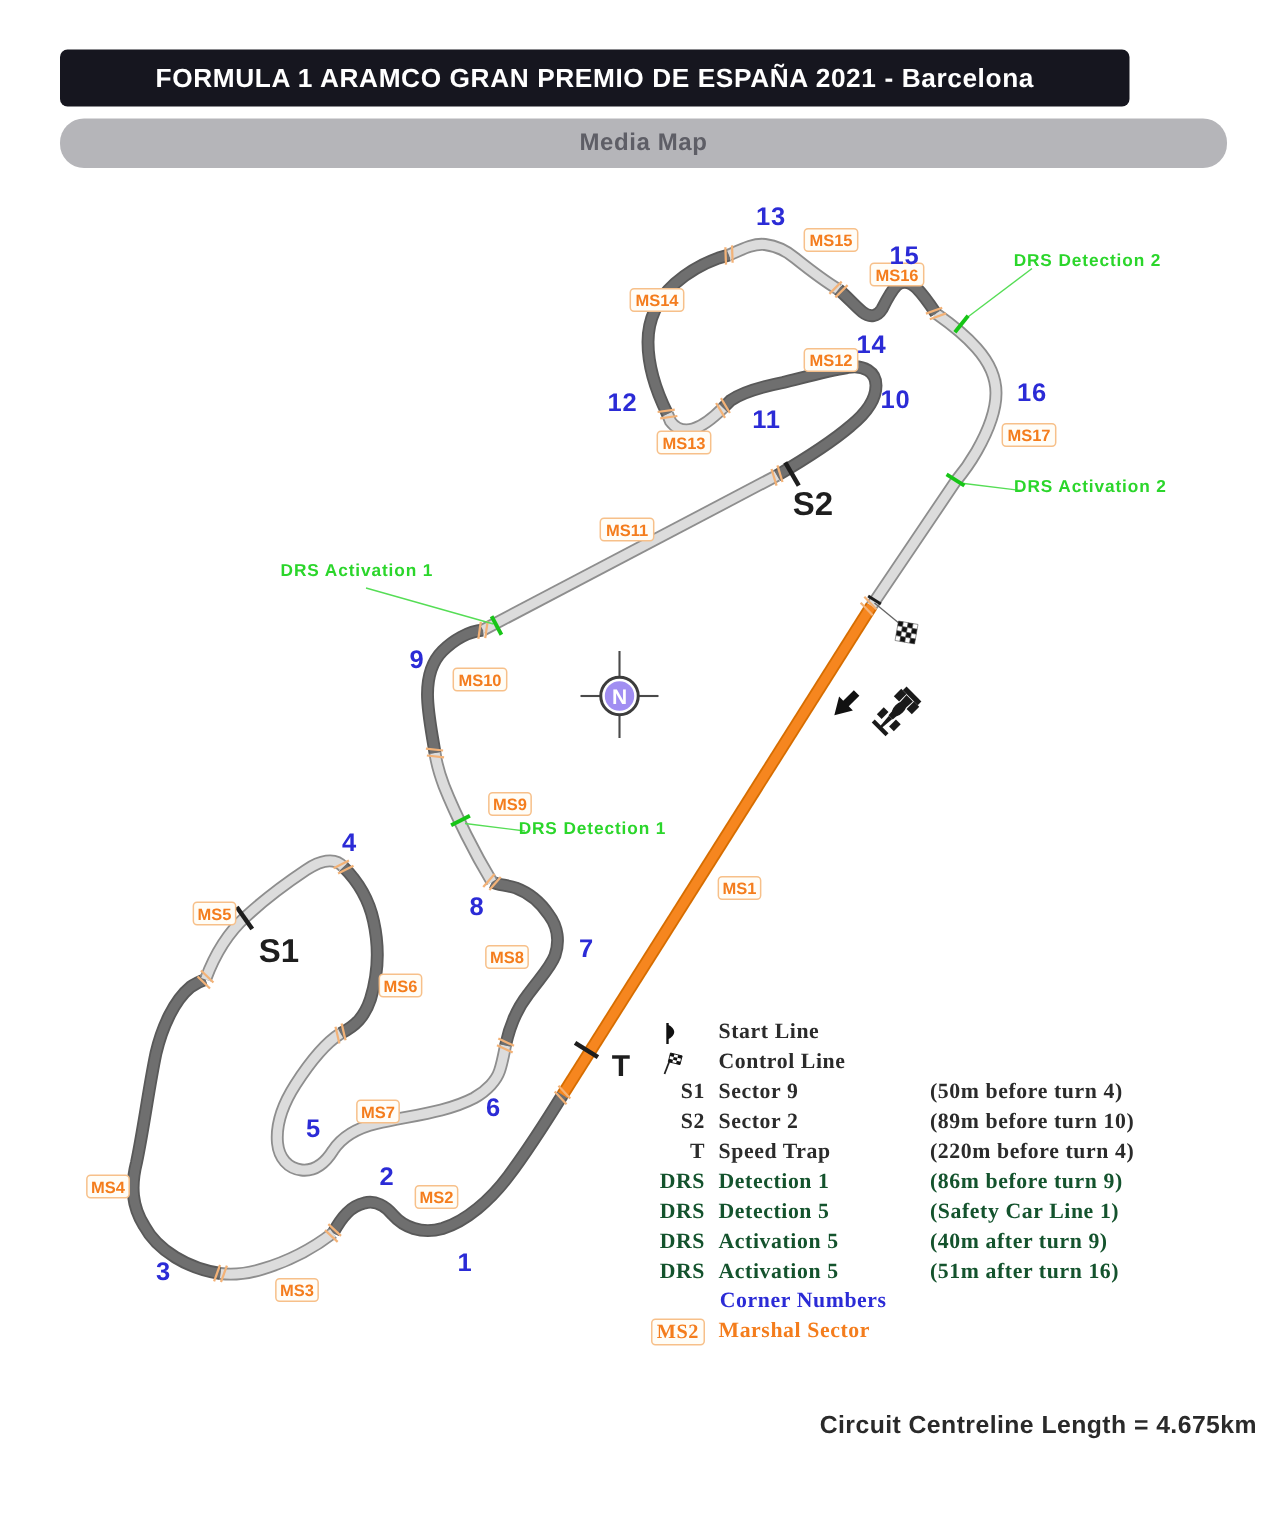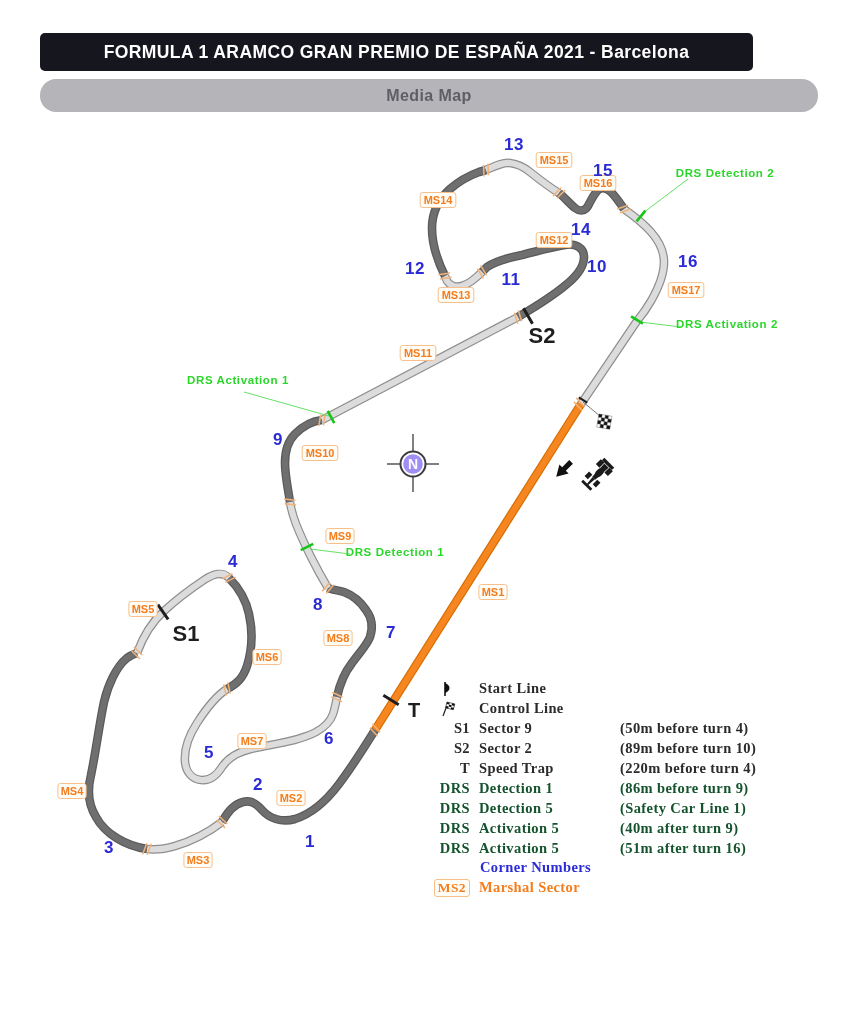--- a/index.html
+++ b/index.html
@@ -396,13 +396,14 @@
       <div class="l-row">
         <span class="l-key"></span>
         <span class="l-label l-blue">Corner Numbers</span>
       </div>
       <div class="l-row">
         <span class="l-key"><span class="ms-key-box l-orange">MS2</span></span>
         <span class="l-label l-orange">Marshal Sector</span>
       </div>
     </div>
 
+  <div class="footer">Circuit Centreline Length = 4.675km</div>
 </div>
 
 </body></html>

